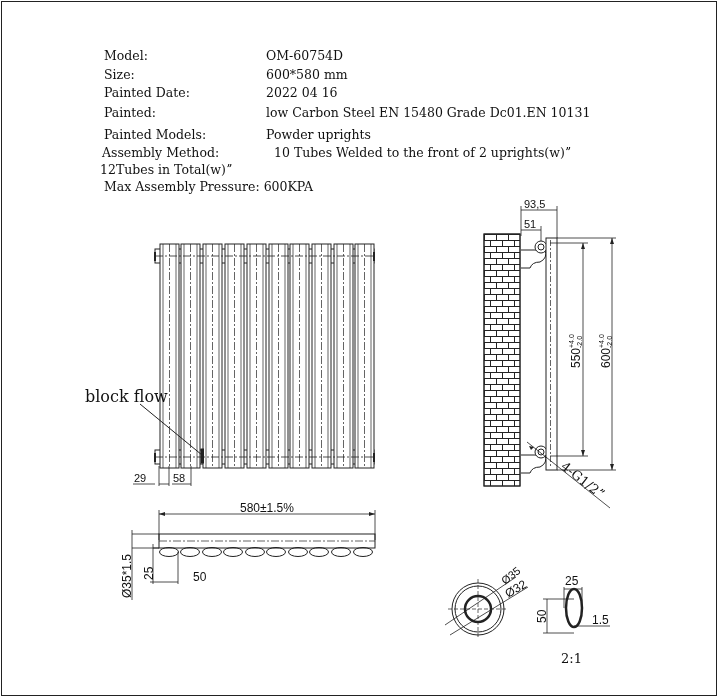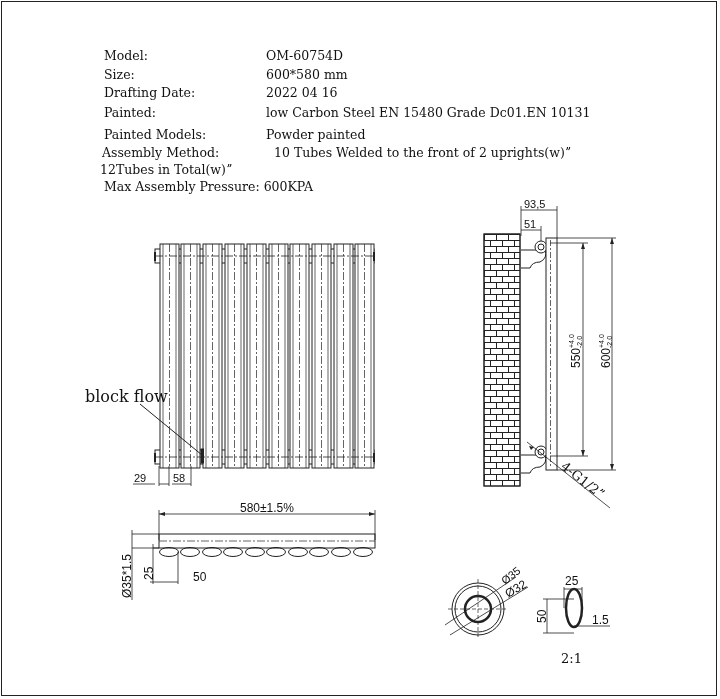--- a/index.html
+++ b/index.html
@@ -21,30 +21,30 @@
 <div class="spec">
   <div class="spec-row" style="top:0">
     <span class="spec-label">Model:</span>
     <span class="spec-value">OM-60754D</span>
   </div>
   <div class="spec-row" style="top:19px">
     <span class="spec-label">Size:</span>
     <span class="spec-value">600*580 mm</span>
   </div>
   <div class="spec-row" style="top:37px">
-    <span class="spec-label">Drafting Date:</span>
+    <span class="spec-label">Painted Date:</span>
     <span class="spec-value">2022 04 16</span>
   </div>
   <div class="spec-row" style="top:57px">
     <span class="spec-label">Painted:</span>
     <span class="spec-value">low Carbon Steel  EN 15480 Grade Dc01.EN 10131</span>
   </div>
   <div class="spec-row" style="top:79px">
     <span class="spec-label">Painted Models:</span>
-    <span class="spec-value">Powder painted</span>
+    <span class="spec-value">Powder uprights</span>
   </div>
   <div class="spec-row" style="top:97px; left:-2px">
     <span class="spec-label">Assembly Method:</span>
     <span class="spec-value" style="left:172px">10 Tubes Welded to the front of 2 uprights(w)ˮ</span>
   </div>
   <div class="spec-row" style="top:114px; left:-4px">12Tubes in Total(w)ˮ</div>
   <div class="spec-row" style="top:131px">Max Assembly Pressure: 600KPA</div>
 </div>
 
 <svg width="720" height="699" viewBox="0 0 720 699" xmlns="http://www.w3.org/2000/svg">

